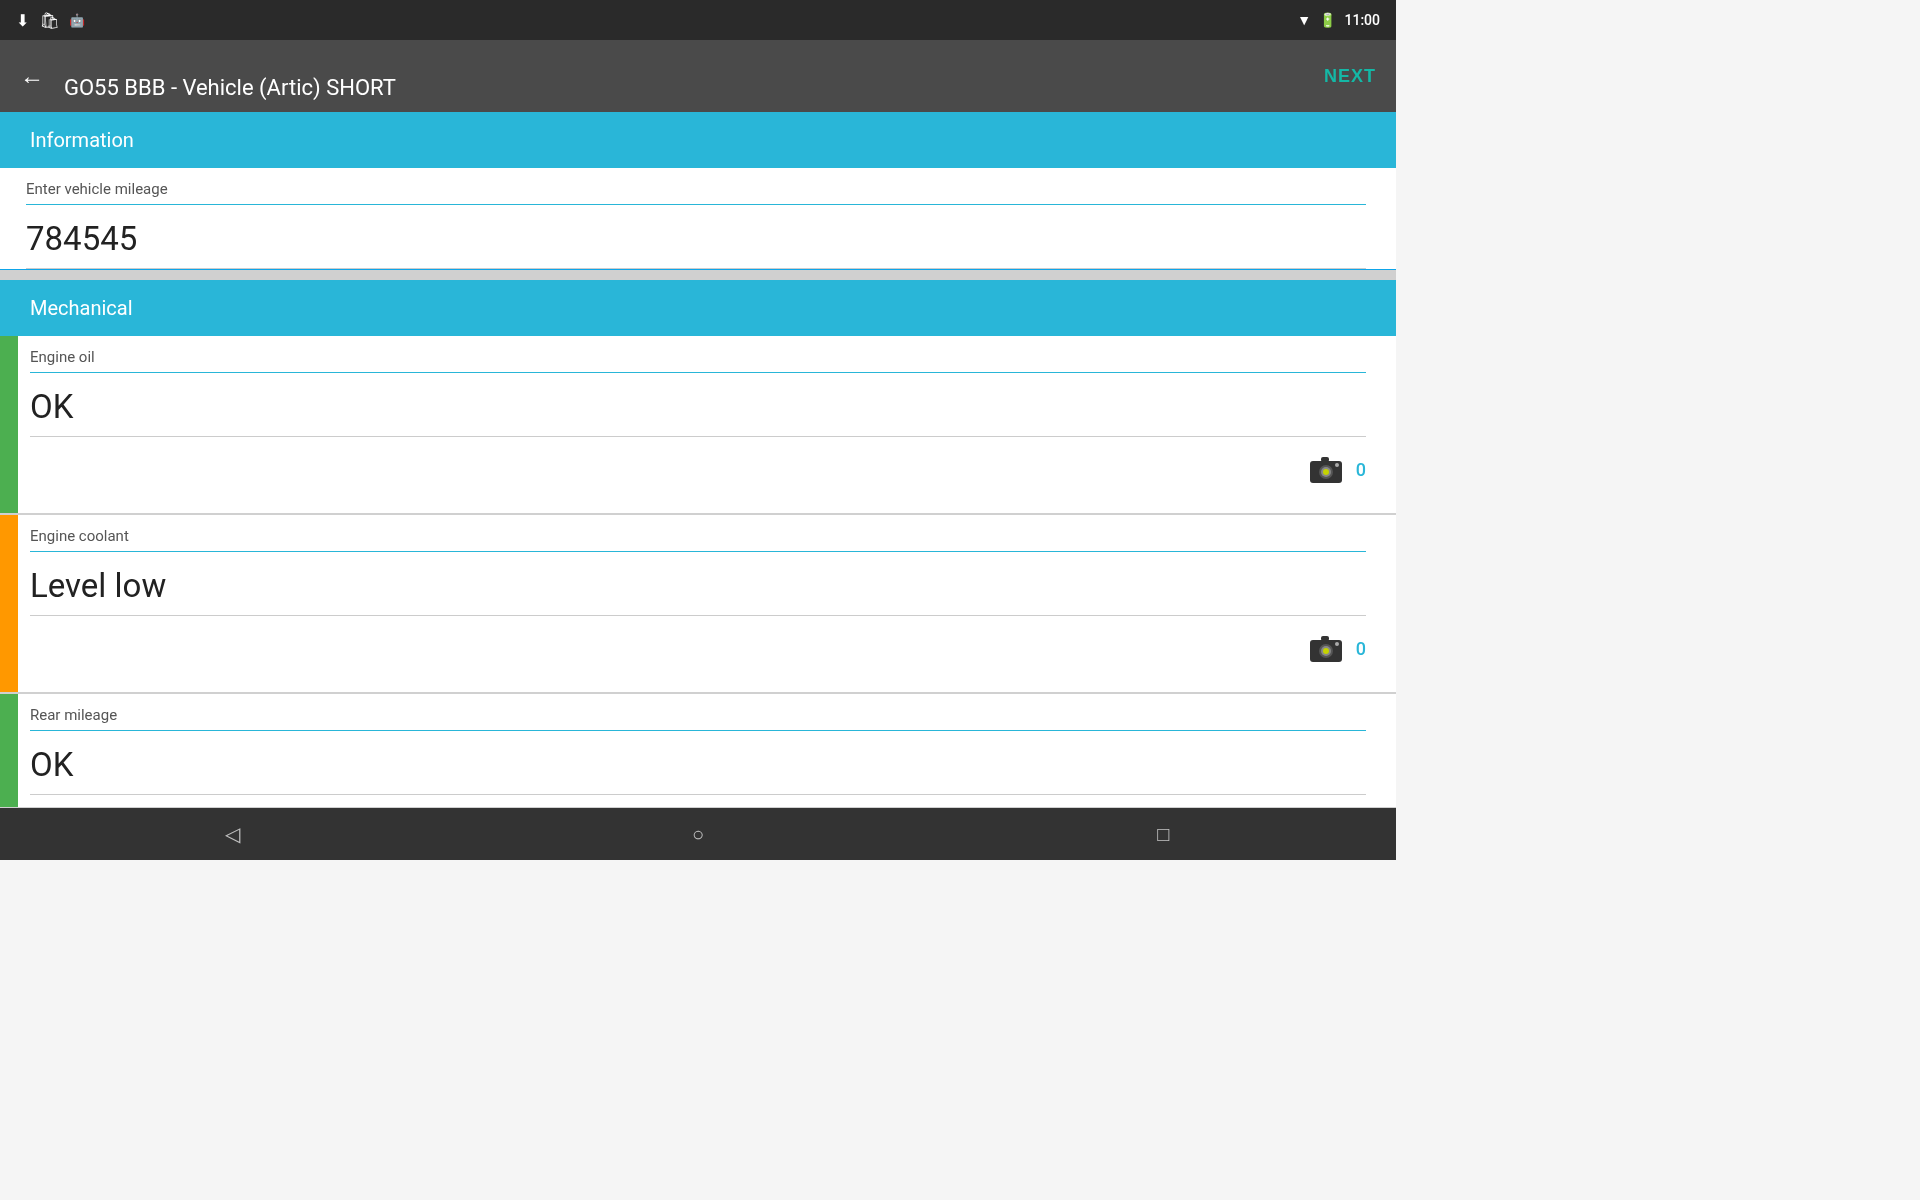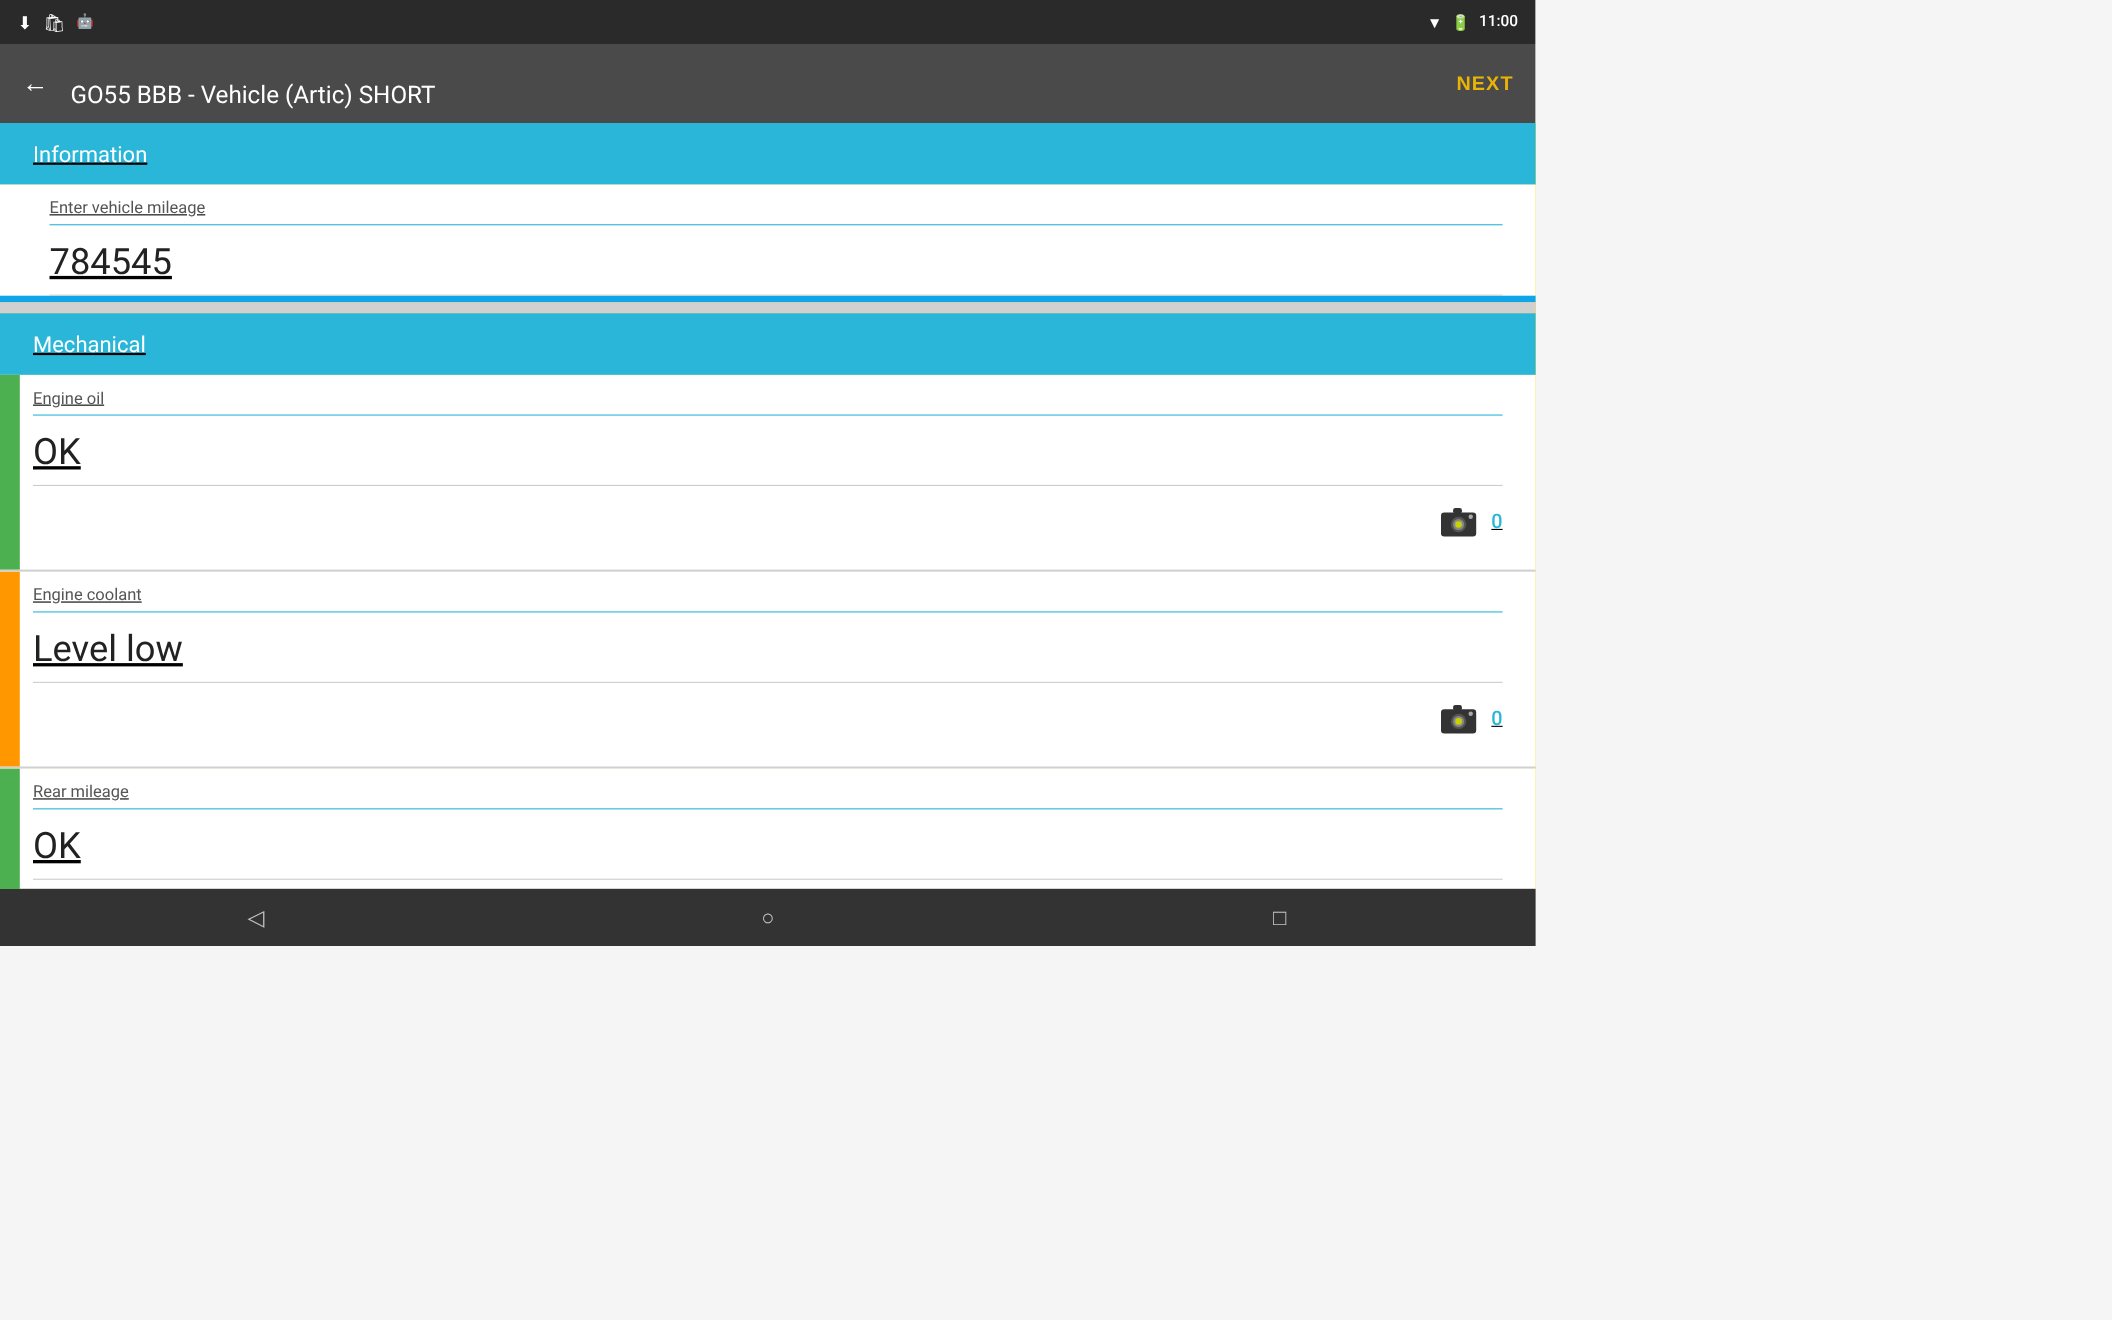--- a/index.html
+++ b/index.html
@@ -53,52 +53,51 @@
       cursor: pointer;
     }
     .app-bar-title {
       color: white;
       font-size: 22px;
       font-weight: 400;
       flex: 1;
       margin-top: 23px;
     }
     .next-button {
-      color: #eab308;
+      color: #14b8a6;
       font-size: 18px;
       font-weight: 700;
       background: none;
       border: none;
       cursor: pointer;
       letter-spacing: 1px;
       margin-left: 20px;
     }
 
     
     .content {
       height: calc(860px - 40px - 72px - 52px);
       overflow-y: auto;
-      background: #fde047;
-      text-decoration: underline;
+      background: #0f766e;
     }
 
     
     .section-header {
       background: #29b6d8;
       padding: 16px 30px;
       color: white;
       font-size: 20px;
       font-weight: 400;
     }
 
     
     .field-container {
       background: white;
-      padding: 12px 30px 0 45px;
-      border-bottom: 6px solid #0ea5e9;
+      padding: 12px 30px 0 26px;
+      border-bottom: 1px solid #0ea5e9;
     }
     .field-label {
       font-size: 15px;
       color: #555;
       padding-bottom: 6px;
       border-bottom: 1.5px solid #29b6d8;
     }
     .field-value {
       font-size: 33px;
       color: #222;

